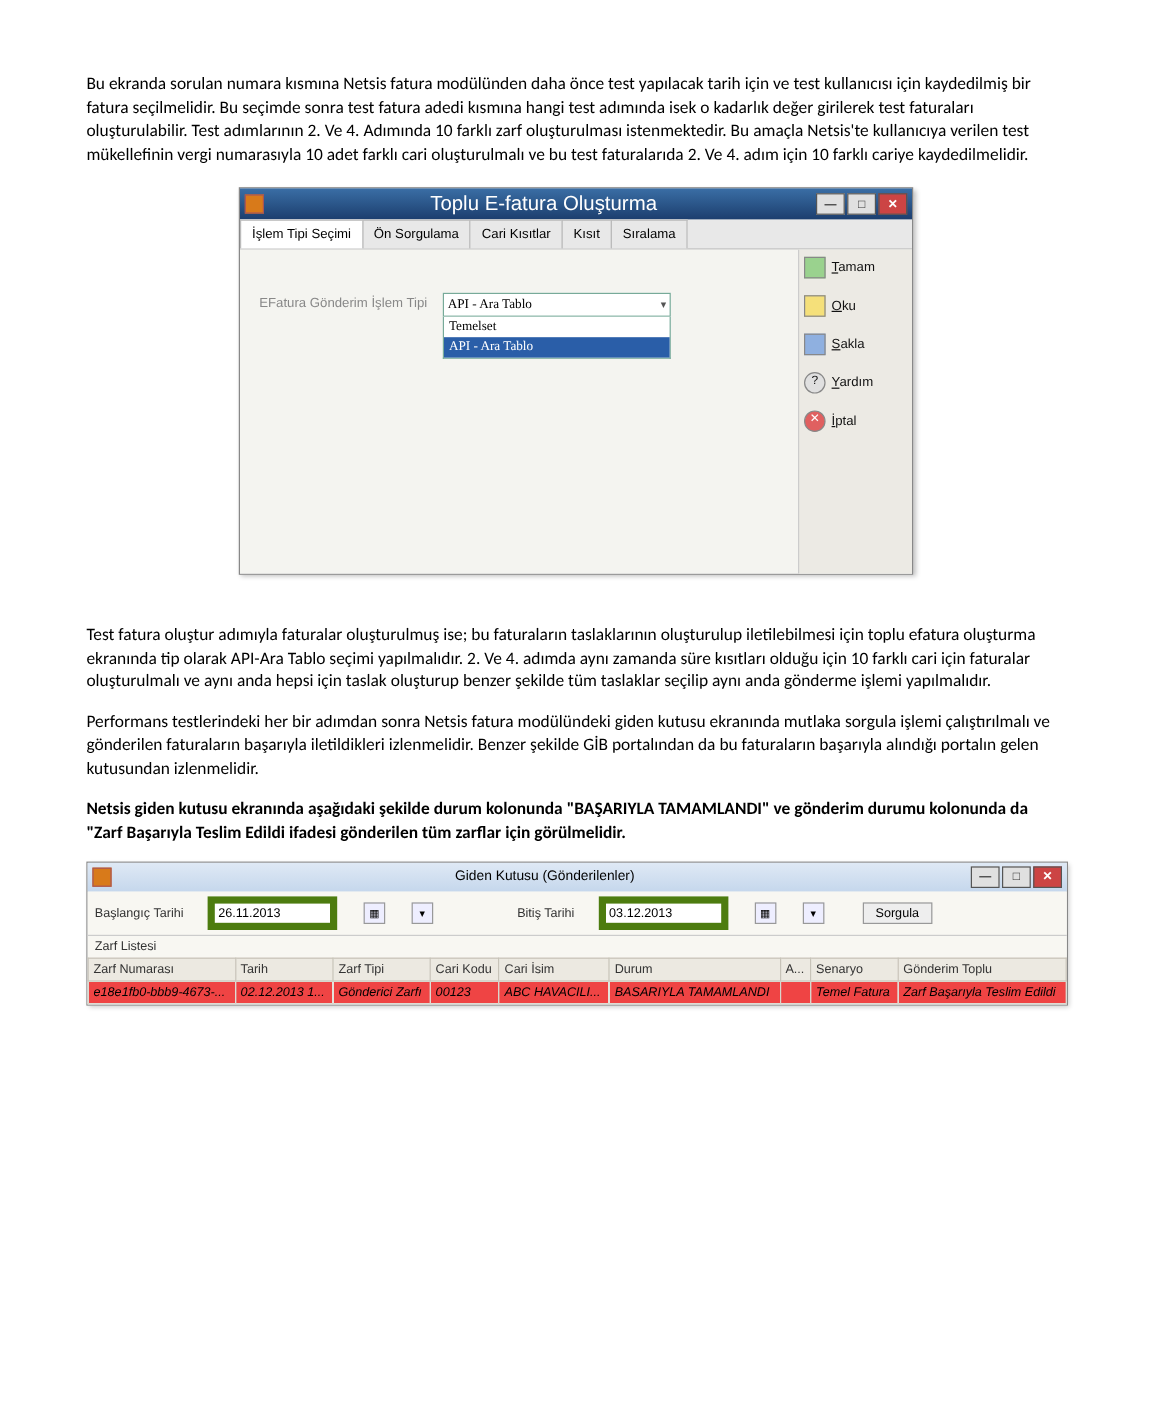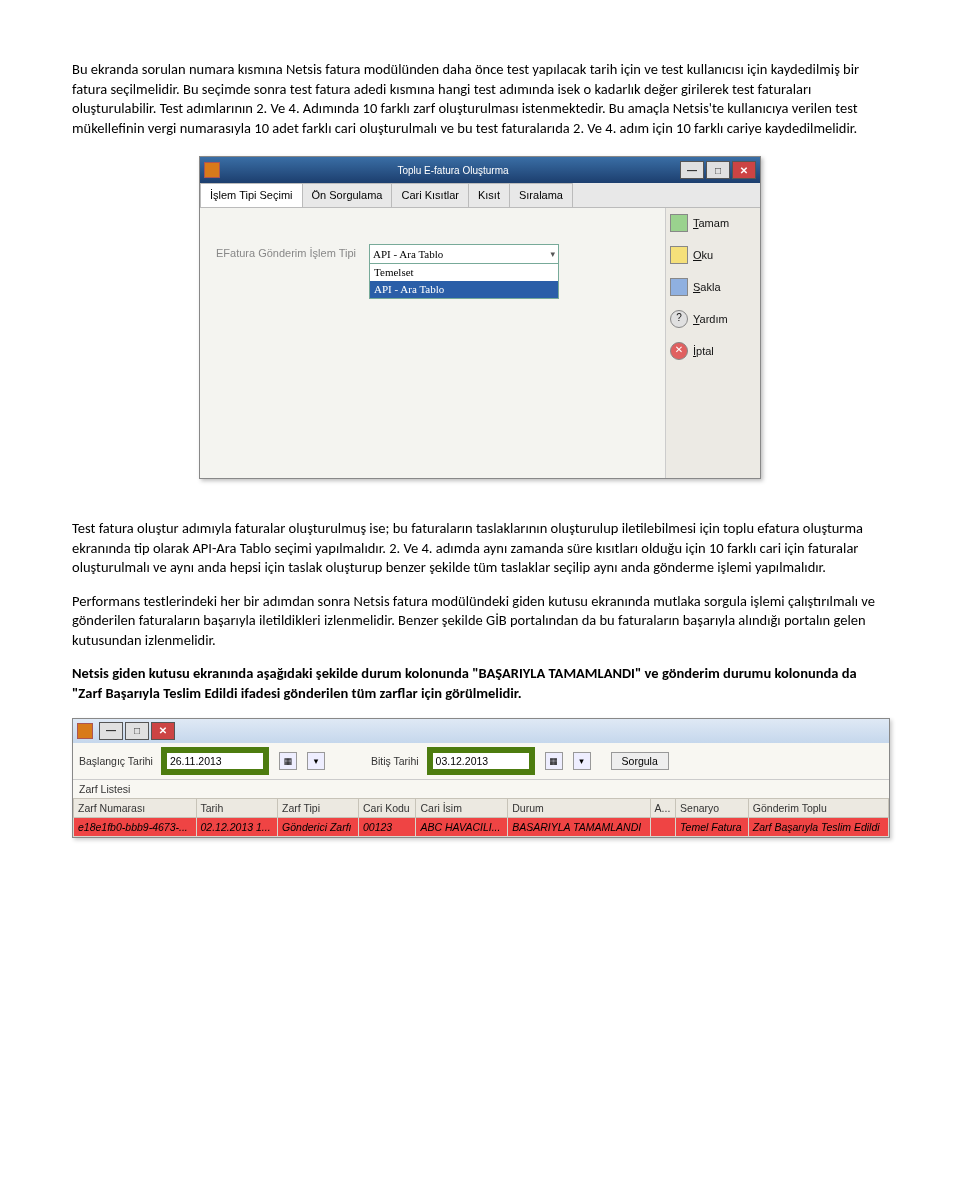--- a/index.html
+++ b/index.html
@@ -30,21 +30,21 @@
     background: linear-gradient(#3a6ea5,#1c3e6e);
     color: #fff;
     display: flex;
     align-items: center;
     padding: 2px 4px;
     height: 22px;
   }
   .win1-title-icon {
     width: 14px; height: 14px; background:#d87a1a; border:1px solid #a55; margin-right:6px;
   }
-  .win1-title-text { flex: 1; text-align:center; font-size:10px; }
+  .win1-title-text { flex: 1; text-align:center; font-size:17px; }
   .win1-title-btns { display:flex; gap:2px; }
   .tb { width:22px; height:16px; border:1px solid #555; display:flex; align-items:center; justify-content:center; font-size:10px; font-weight:bold; }
   .tb-min { background:#e0e0e0; color:#333; }
   .tb-max { background:#e0e0e0; color:#333; }
   .tb-close { background:#c44; color:#fff; }
   .win1-tabs { display:flex; background:#e8e8e8; border-bottom:1px solid #bbb; }
   .win1-tab { padding:4px 9px; border:1px solid #bbb; border-bottom:none; background:#e8e8e8; margin-right:-1px; cursor:pointer; }
   .win1-tab.active { background:#fff; font-weight:normal; }
   .win1-body { display:flex; background:#f4f4f0; min-height:270px; }
   .win1-main { flex:1; padding:36px 16px; position:relative; color:#888; }
@@ -79,21 +79,21 @@
     background: linear-gradient(#dfe9f5,#c5d7ec);
     color:#000;
     display:flex;
     align-items:center;
     padding:2px 4px;
     height:20px;
   }
   .win2-title-icon { width:14px; height:14px; background:#d87a1a; border:1px solid #a55; margin-right:6px; }
   .win2-title-text { flex:1; text-align:center; font-size:11.5px; }
   .win2-body { background:#f8f7f2; padding:0; }
-  .win2-filters { display:flex; align-items:center; gap:8px; padding:4px 6px; border-bottom:1px solid #ccc; }
+  .win2-filters { display:flex; align-items:center; gap:20px; padding:4px 6px; border-bottom:1px solid #ccc; }
   .win2-filters label { color:#333; }
   .date-field { border:6px solid #4d7c0f; background:#fff; padding:1px 3px; width:90px; display:inline-flex; align-items:center; }
   .date-cal { width:16px; height:16px; border:1px solid #999; margin-left:2px; background:#eef; display:inline-flex; align-items:center; justify-content:center; font-size:9px; }
   .sorgula-btn { border:1px solid #999; background:#eee; padding:1px 10px; margin-left:12px; cursor:pointer; }
   .list-title { padding:2px 6px; color:#333; }
   .grid { width:100%; border-collapse:collapse; font-size:10.5px; }
   .grid th { background:#ece9e1; border:1px solid #c7c3b8; padding:2px 4px; text-align:left; font-weight:normal; color:#333; }
   .grid td { border:1px solid #d8d5cc; padding:2px 4px; white-space:nowrap; overflow:hidden; }
   .grid tr.sel td { background:#a36fcf; color:#fff; }
   .grid tr.row td { background:#ef4444; color:#000;font-style:italic; }
@@ -159,20 +159,21 @@
   </div>
 </div>
 
 <p>Test fatura oluştur adımıyla faturalar oluşturulmuş ise; bu faturaların taslaklarının oluşturulup iletilebilmesi için toplu efatura oluşturma ekranında tip olarak API-Ara Tablo seçimi yapılmalıdır. 2. Ve 4. adımda aynı zamanda süre kısıtları olduğu için 10 farklı cari için faturalar oluşturulmalı ve aynı anda hepsi için taslak oluşturup benzer şekilde tüm taslaklar seçilip aynı anda gönderme işlemi yapılmalıdır.</p>
 <p>Performans testlerindeki her bir adımdan sonra Netsis fatura modülündeki giden kutusu ekranında mutlaka sorgula işlemi çalıştırılmalı ve gönderilen faturaların başarıyla iletildikleri izlenmelidir. Benzer şekilde GİB portalından da bu faturaların başarıyla alındığı portalın gelen kutusundan izlenmelidir.</p>
 <p class="bold">Netsis giden kutusu ekranında aşağıdaki şekilde durum kolonunda "BAŞARIYLA TAMAMLANDI" ve gönderim durumu kolonunda da "Zarf Başarıyla Teslim Edildi ifadesi gönderilen tüm zarflar için görülmelidir.</p>
 
 <div class="win2">
   <div class="win2-title">
     <span class="win2-title-icon"></span>
+    <span class="win2-title-text">Giden Kutusu (Gönderilenler)</span>
     <span class="win1-title-btns">
       <span class="tb tb-min">—</span>
       <span class="tb tb-max">□</span>
       <span class="tb tb-close">✕</span>
     </span>
   </div>
   <div class="win2-body">
     <div class="win2-filters">
       <label>Başlangıç Tarihi</label>
       <span class="date-field">

